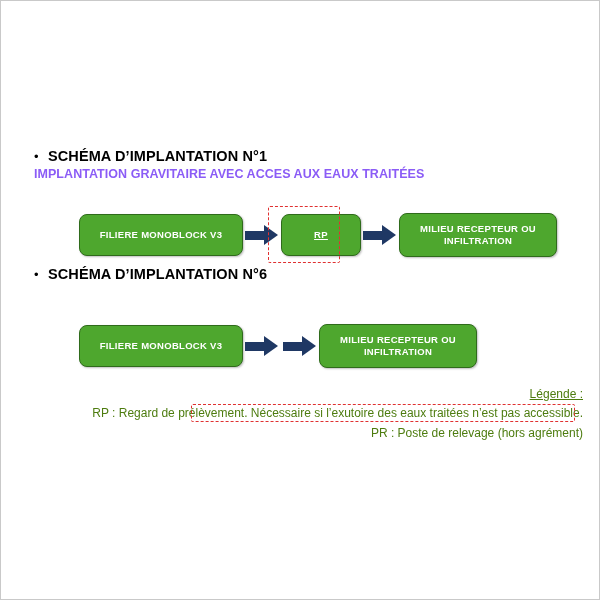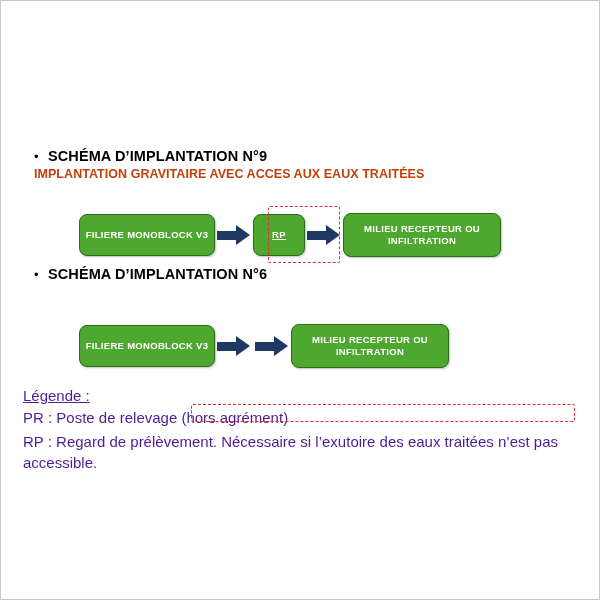--- a/index.html
+++ b/index.html
@@ -42,21 +42,21 @@
   .bullet-title {
     font-size: 14.5px;
     font-weight: bold;
     color: #000;
     letter-spacing: 0.1px;
   }
   .sub-title {
     padding-left: 33px;
     font-size: 12.5px;
     font-weight: bold;
-    color: #c2410c;
+    color: #8b5cf6;
     margin-top: 3px;
     letter-spacing: 0.05px;
   }
 
   
   .flow {
     position: absolute;
     display: flex;
     align-items: center;
   }
@@ -70,22 +70,22 @@
     font-weight: bold;
     letter-spacing: 0.3px;
     text-align: center;
     display: flex;
     align-items: center;
     justify-content: center;
     line-height: 1.25;
     box-shadow: 1px 1px 2px rgba(0,0,0,0.25);
     padding: 0 4px;
   }
-  .node.wide { width: 136px; height: 42px; }
-  .node.small { width: 52px; height: 42px; text-decoration: underline; }
+  .node.wide { width: 164px; height: 42px; }
+  .node.small { width: 80px; height: 42px; text-decoration: underline; }
   .node.recept { width: 158px; height: 44px; }
 
   .arrow {
     width: 38px;
     height: 20px;
     position: relative;
     flex: 0 0 auto;
   }
   .arrow .shaft {
     position: absolute;
@@ -112,22 +112,23 @@
     border-radius: 2px;
     box-sizing: border-box;
     pointer-events: none;
   }
 
   
   .legend {
     position: absolute;
     left: 22px;
     width: 560px;
-    font-size: 15px;
-    color: #4c1d95;
+    font-size: 12px;
+    color: #4d7c0f;
+    text-align: right;
   }
   .legend-title {
     text-decoration: underline;
     font-weight: normal;
     margin-bottom: 4px;
   }
   .legend-line {
     margin-bottom: 4px;
     line-height: 1.35;
   }
@@ -136,21 +137,21 @@
   }
 </style>
 </head>
 <body>
 
 <div class="page">
 
   <div class="section" style="top:147px;">
     <div class="bullet-line">
       <span class="bullet">•</span>
-      <span class="bullet-title">SCHÉMA D’IMPLANTATION N°9</span>
+      <span class="bullet-title">SCHÉMA D’IMPLANTATION N°1</span>
     </div>
     <div class="sub-title">IMPLANTATION GRAVITAIRE AVEC ACCES AUX EAUX TRAITÉES</div>
   </div>
 
   <div class="flow" style="top:212px; left:78px;">
     <div class="node wide">FILIERE MONOBLOCK V3</div>
     <div class="arrow">
       <div class="shaft"></div>
         <div class="head"></div>
     </div>
@@ -179,19 +180,19 @@
     </div>
     <div class="arrow">
       <div class="shaft"></div>
         <div class="head"></div>
     </div>
     <div class="node recept">MILIEU RECEPTEUR OU INFILTRATION</div>
   </div>
 
   <div class="legend" style="top:386px;">
     <div class="legend-title">Légende :</div>
+    <div class="legend-line legend-hl">RP : Regard de prélèvement. Nécessaire si l’exutoire des eaux traitées n’est pas accessible.</div>
     <div class="legend-line">PR : Poste de relevage (hors agrément)</div>
-    <div class="legend-line legend-hl">RP : Regard de prélèvement. Nécessaire si l’exutoire des eaux traitées n’est pas accessible.</div>
   </div>
 
   <div class="dashed-box" style="left:190px; top:403px; width:384px; height:18px;"></div>
 
 </div>
 
 </body></html>

